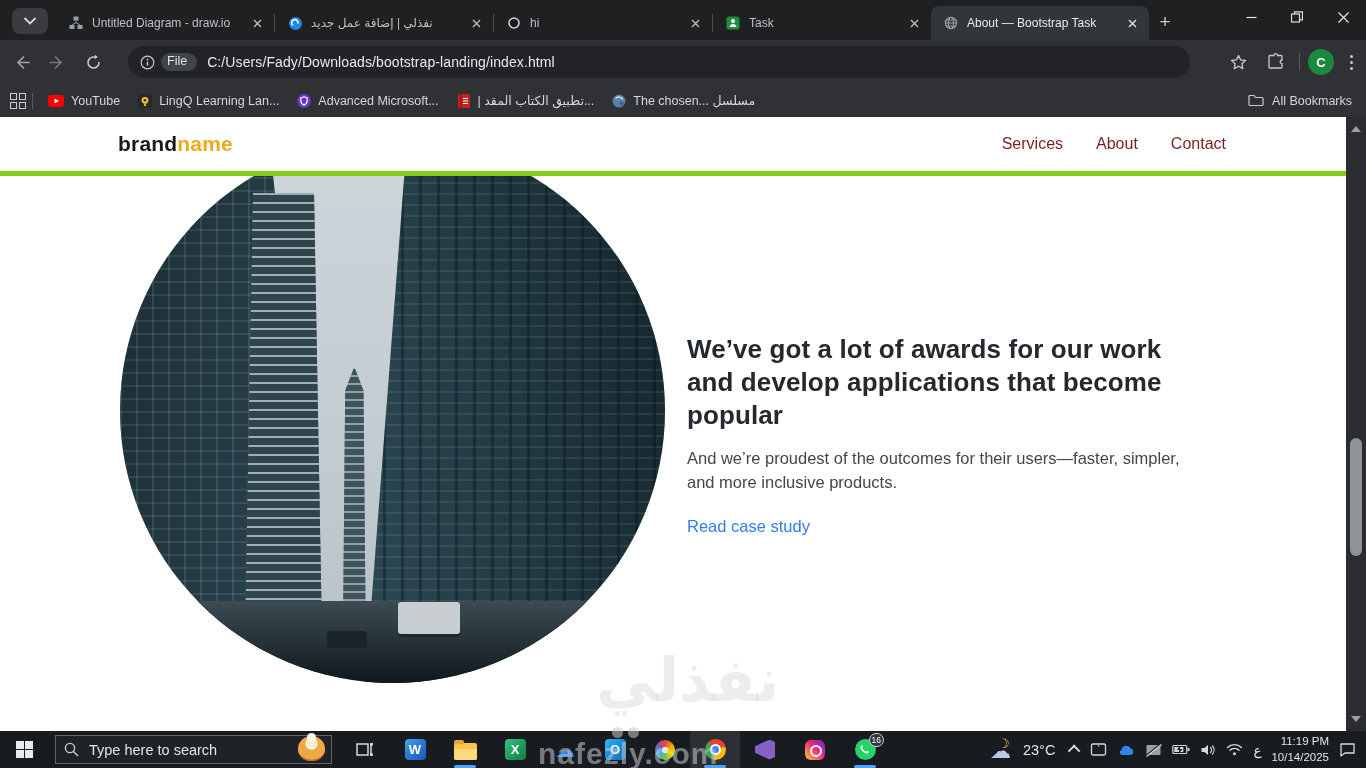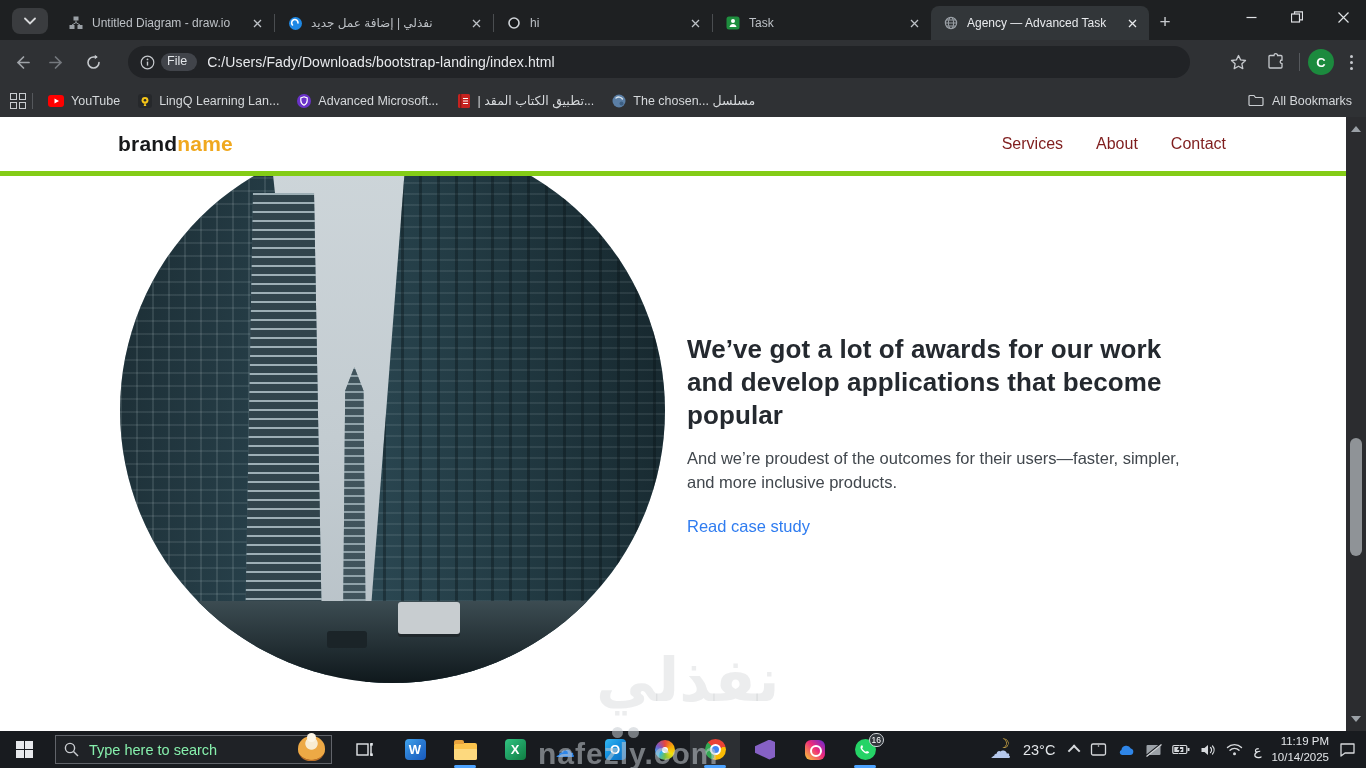--- a/index.html
+++ b/index.html
@@ -79,21 +79,21 @@
   .pgscroll { position:absolute; right:0; top:0; width:20px; height:614px; background:#2b2c2f; z-index:9; }
   .pgscroll .thumb { position:absolute; left:4px; top:321px; width:12px; height:118px; border-radius:6px; background:#8f9397; }
   .arr { position:absolute; left:0; width:20px; height:16px; display:flex; align-items:center; justify-content:center; }
   .arr.up { top:4px; } .arr.dn { bottom:4px; }
   .tri { width:0; height:0; border-left:5px solid transparent; border-right:5px solid transparent; }
   .tri.u { border-bottom:6px solid #9aa0a6; } .tri.d { border-top:6px solid #9aa0a6; }
 
   
   .taskbar { position:absolute; left:0; top:731px; width:1366px; height:37px; background:#181b1f; }
   .start { position:absolute; left:0; top:0; width:48px; height:37px; display:flex; align-items:center; justify-content:center; }
-  .tsearch { position:absolute; left:55px; top:4px; width:277px; height:29px; background:#1f2226; border:1px solid #61646a; display:flex; align-items:center; padding:0 8px; color:#86efac; font-size:14.5px; gap:10px; }
+  .tsearch { position:absolute; left:55px; top:4px; width:277px; height:29px; background:#1f2226; border:1px solid #61646a; display:flex; align-items:center; padding:0 8px; color:#e5e5e5; font-size:14.5px; gap:10px; }
   .pie { position:absolute; right:6px; top:0px; width:27px; height:25px; border-radius:50% 50% 46% 46%; background:radial-gradient(circle at 50% 30%, #f8ecd2 0 26%, #eda945 30% 72%, #b97028 74% 100%); }
   .pie:after { content:""; position:absolute; left:9px; top:-3px; width:9px; height:9px; border-radius:50%; background:#fdf6e6; }
   .apps { position:absolute; left:340px; top:0; display:flex; }
   .app { width:50px; height:37px; display:flex; align-items:center; justify-content:center; position:relative; }
   .app.active { background:rgba(255,255,255,.09); }
   .app .uline { position:absolute; bottom:0; left:14px; width:22px; height:3px; background:#4da3ff; border-radius:2px; }
   .lt { width:21px; height:21px; border-radius:4px; color:#fff; font-weight:bold; font-size:13px; display:flex; align-items:center; justify-content:center; }
   .folder { position:relative; width:23px; height:17px; background:#fbc34c; border-radius:2px; margin-top:3px; }
   .folder:before { content:""; position:absolute; left:0; top:-3px; width:10px; height:4px; background:#e8a33d; border-radius:2px 2px 0 0; }
   .folder:after { content:""; position:absolute; left:0; bottom:0; width:23px; height:11px; background:#fdd97e; border-radius:1px 1px 2px 2px; }
@@ -197,21 +197,21 @@
           </span>
       </div>
       <div class="tab active">
         <span class="fav">
             <svg width="14" height="14" viewBox="0 0 14 14">
               <circle cx="7" cy="7" r="5.6" fill="none" stroke="#9aa0a6" stroke-width="1.2"></circle>
               <ellipse cx="7" cy="7" rx="2.6" ry="5.6" fill="none" stroke="#9aa0a6" stroke-width="1"></ellipse>
               <path d="M1.6 7h10.8M2.3 4h9.4M2.3 10h9.4" stroke="#9aa0a6" stroke-width="1"></path>
             </svg>
           </span>
-        <span class="ttl">Agency — Advanced Task</span>
+        <span class="ttl">About — Bootstrap Task</span>
         <span class="cl">
             <svg width="9" height="9" viewBox="0 0 9 9">
               <path d="M1 1l7 7M8 1L1 8" stroke="#e8eaed" stroke-width="1.3"></path>
             </svg>
           </span>
       </div>
     </div>
     <div class="newtab">+</div>
     <div class="winctl">
       <div>

